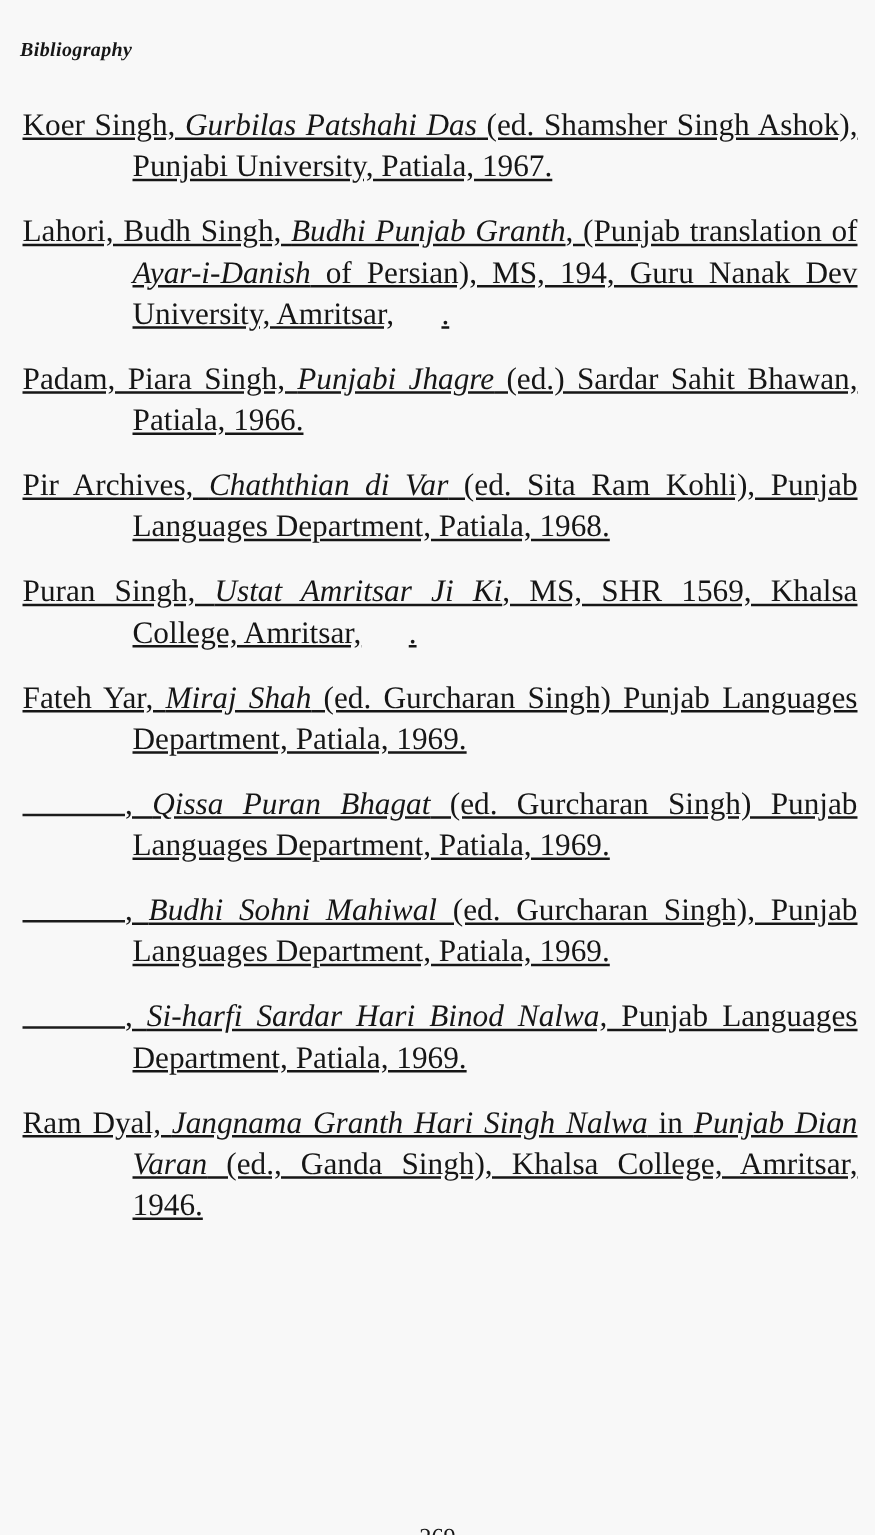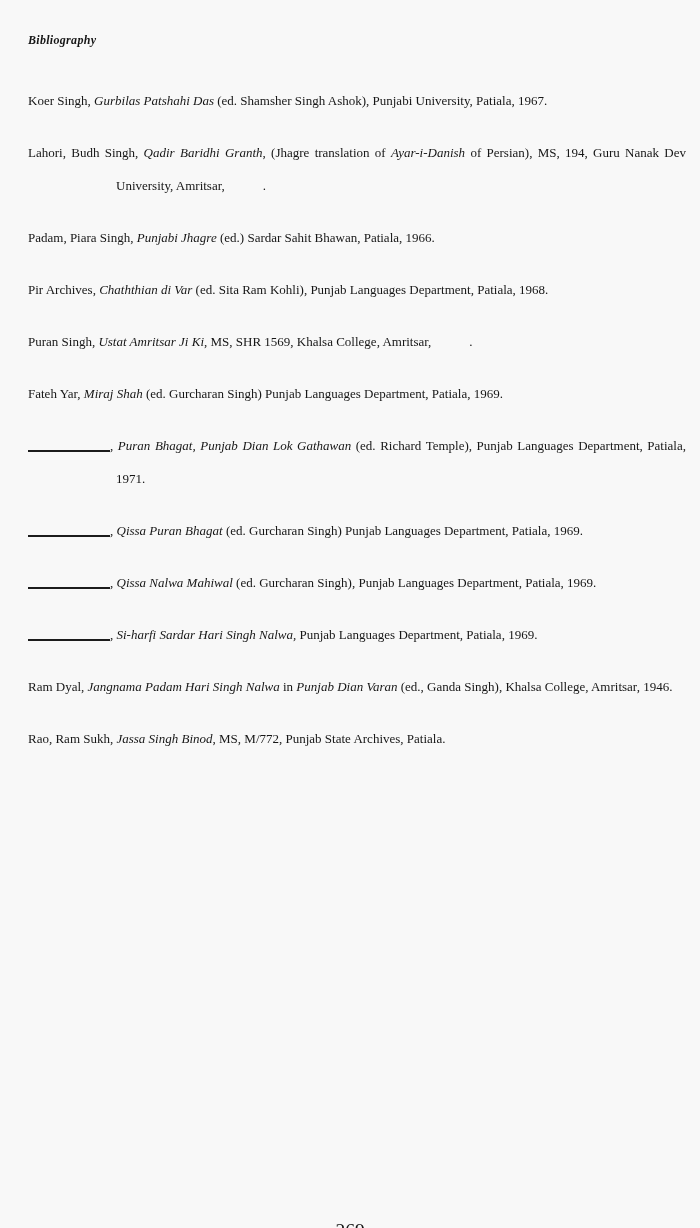--- a/index.html
+++ b/index.html
@@ -8,33 +8,34 @@
     background: #f8f8f8;
     overflow: hidden;
     position: relative;
     font-family: "Liberation Serif", "DejaVu Serif", serif;
     color: #161616;
   }
   .page { padding: 24px 14px 0 16px; }
   .heading {
     font-weight: bold;
     font-style: italic;
-    font-size: 12px;
+    font-size: 16px;
     line-height: 33px;
-    margin: 0 0 27px 12px;
+    margin: 0 0 27px 0;
     letter-spacing: 0.3px;
   }
   .entries { }
   .entry {
-    font-size: 13px;
+    font-size: 25px;
     line-height: 33px;
     text-align: justify;
-    margin: 0 0 19px 12px;
+    margin: 0 0 19px 2px;
     padding-left: 88px;
     text-indent: -88px;
+    text-decoration: underline;
   }
   .entry .it { font-style: italic; }
   .entry .blank {
     display: inline-block;
     width: 82px;
     height: 2px;
     background: #1c1c1c;
     vertical-align: -2px;
   }
   .entry .gap { display: inline-block; width: 38px; }
@@ -49,27 +50,25 @@
     color: #161616;
   }
 </style>
 </head>
 <body>
 
 <div class="page">
   <h1 class="heading">Bibliography</h1>
   <div class="entries" id="entries">
       <p class="entry"><span class="plain">Koer Singh, </span><span class="it">Gurbilas Patshahi Das</span><span class="plain"> (ed. Shamsher Singh Ashok), Punjabi University, Patiala, 1967.</span></p>
-      <p class="entry"><span class="plain">Lahori, Budh Singh, </span><span class="it">Qadir Baridhi Granth</span><span class="plain">, (Jhagre translation of </span><span class="it">Ayar-i-Danish</span><span class="plain"> of Persian), MS, 194, Guru Nanak Dev University, Amritsar,</span><span class="gap"></span><span class="plain">.</span></p>
+      <p class="entry"><span class="plain">Lahori, Budh Singh, </span><span class="it">Budhi Punjab Granth</span><span class="plain">, (Punjab translation of </span><span class="it">Ayar-i-Danish</span><span class="plain"> of Persian), MS, 194, Guru Nanak Dev University, Amritsar,</span><span class="gap"></span><span class="plain">.</span></p>
       <p class="entry"><span class="plain">Padam, Piara Singh, </span><span class="it">Punjabi Jhagre</span><span class="plain"> (ed.) Sardar Sahit Bhawan, Patiala, 1966.</span></p>
       <p class="entry"><span class="plain">Pir Archives, </span><span class="it">Chaththian di Var</span><span class="plain"> (ed. Sita Ram Kohli), Punjab Languages Department, Patiala, 1968.</span></p>
       <p class="entry"><span class="plain">Puran Singh, </span><span class="it">Ustat Amritsar Ji Ki</span><span class="plain">, MS, SHR 1569, Khalsa College, Amritsar,</span><span class="gap"></span><span class="plain">.</span></p>
       <p class="entry"><span class="plain">Fateh Yar, </span><span class="it">Miraj Shah</span><span class="plain"> (ed. Gurcharan Singh) Punjab Languages Department, Patiala, 1969.</span></p>
-      <p class="entry"><span class="blank"></span><span class="plain">, </span><span class="it">Puran Bhagat, Punjab Dian Lok Gathawan</span><span class="plain"> (ed. Richard Temple), Punjab Languages Department, Patiala, 1971.</span></p>
       <p class="entry"><span class="blank"></span><span class="plain">, </span><span class="it">Qissa Puran Bhagat</span><span class="plain"> (ed. Gurcharan Singh) Punjab Languages Department, Patiala, 1969.</span></p>
-      <p class="entry"><span class="blank"></span><span class="plain">, </span><span class="it">Qissa Nalwa Mahiwal</span><span class="plain"> (ed. Gurcharan Singh), Punjab Languages Department, Patiala, 1969.</span></p>
-      <p class="entry"><span class="blank"></span><span class="plain">, </span><span class="it">Si-harfi Sardar Hari Singh Nalwa,</span><span class="plain"> Punjab Languages Department, Patiala, 1969.</span></p>
-      <p class="entry"><span class="plain">Ram Dyal, </span><span class="it">Jangnama Padam Hari Singh Nalwa</span><span class="plain"> in </span><span class="it">Punjab Dian Varan</span><span class="plain"> (ed., Ganda Singh), Khalsa College, Amritsar, 1946.</span></p>
-      <p class="entry"><span class="plain">Rao, Ram Sukh, </span><span class="it">Jassa Singh Binod</span><span class="plain">, MS, M/772, Punjab State Archives, Patiala.</span></p>
+      <p class="entry"><span class="blank"></span><span class="plain">, </span><span class="it">Budhi Sohni Mahiwal</span><span class="plain"> (ed. Gurcharan Singh), Punjab Languages Department, Patiala, 1969.</span></p>
+      <p class="entry"><span class="blank"></span><span class="plain">, </span><span class="it">Si-harfi Sardar Hari Binod Nalwa,</span><span class="plain"> Punjab Languages Department, Patiala, 1969.</span></p>
+      <p class="entry"><span class="plain">Ram Dyal, </span><span class="it">Jangnama Granth Hari Singh Nalwa</span><span class="plain"> in </span><span class="it">Punjab Dian Varan</span><span class="plain"> (ed., Ganda Singh), Khalsa College, Amritsar, 1946.</span></p>
     </div>
 </div>
 
 <div class="page-number">269</div>
 
 </body></html>

